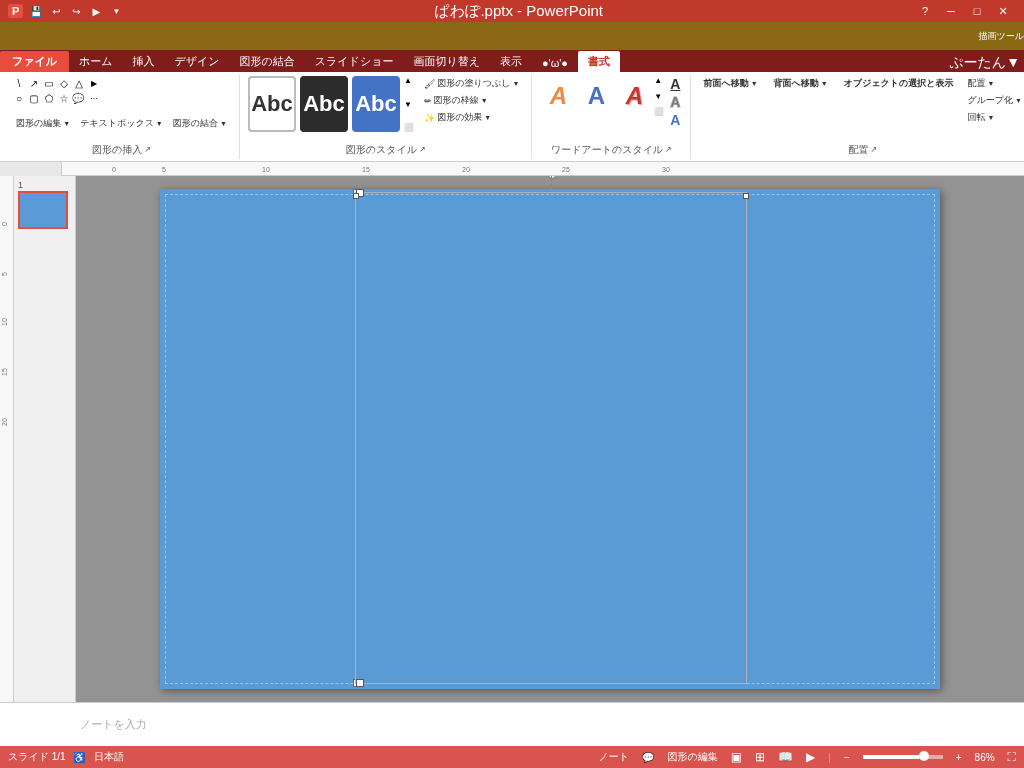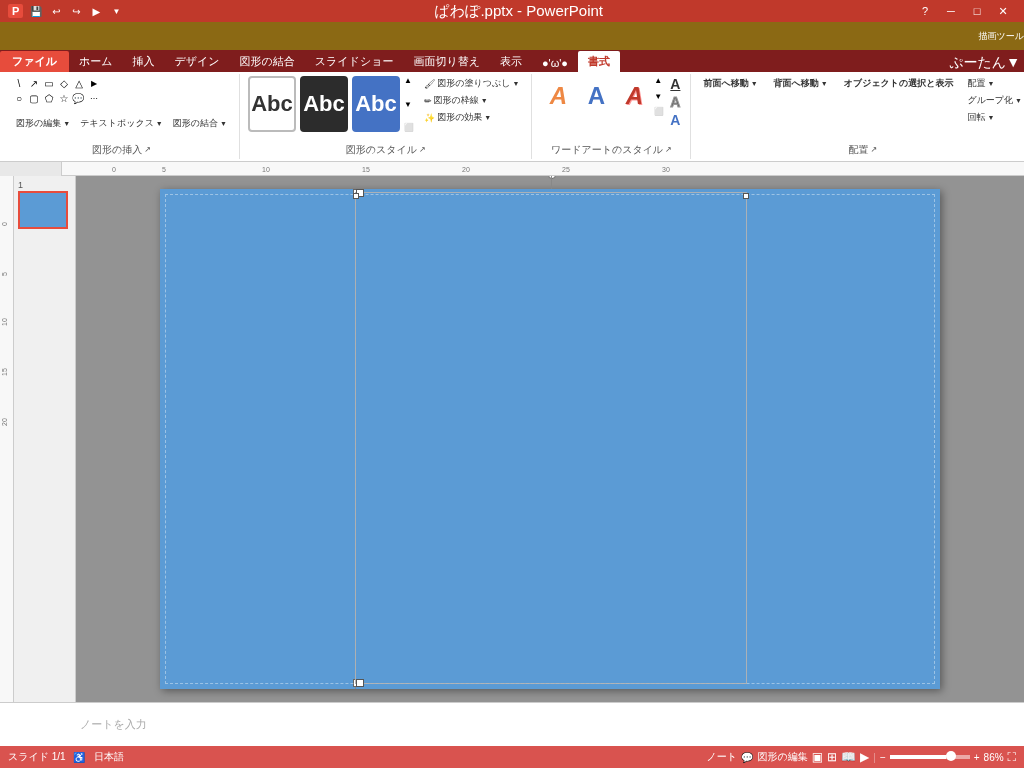--- a/index.html
+++ b/index.html
@@ -57,21 +57,21 @@
 
     
     .slide-area { flex: 1; display: flex; align-items: center; justify-content: center; position: relative; overflow: hidden; padding: 20px; }
     .slide-canvas { position: relative; background: white; width: 780px; height: 500px; box-shadow: 2px 2px 8px rgba(0,0,0,0.4); }
 
     
     .notes-area { height: 44px; background: white; border-top: 1px solid #ccc; display: flex; align-items: center; padding-left: 80px; color: #aaa; font-size: 11px; }
 
     
     .statusbar { height: 22px; background: #d9534f; display: flex; align-items: center; padding: 0 8px; color: white; font-size: 10px; gap: 8px; }
-    .statusbar-right { margin-left: auto; display: flex; align-items: center; gap: 4px; }
+    .statusbar-right { margin-left: auto; display: flex; align-items: center; gap: 13px; }
     .zoom-slider { width: 80px; height: 4px; background: rgba(255,255,255,0.5); position: relative; cursor: pointer; }
     .zoom-slider-fill { width: 70%; height: 100%; background: white; }
     .zoom-thumb { position: absolute; top: -4px; left: 70%; width: 10px; height: 10px; background: white; border-radius: 50%; }
 
     
     .sep { width: 1px; height: 60px; background: #e0e0e0; align-self: center; }
     .mini-btn { font-size: 9px; padding: 1px 4px; cursor: pointer; color: #333; white-space: nowrap; display: flex; align-items: center; gap: 2px; }
     .dropdown-arrow { font-size: 7px; }
 
     .wordart-a-orange { color: #e84; font-size: 24px; font-weight: bold; font-style: italic; }

